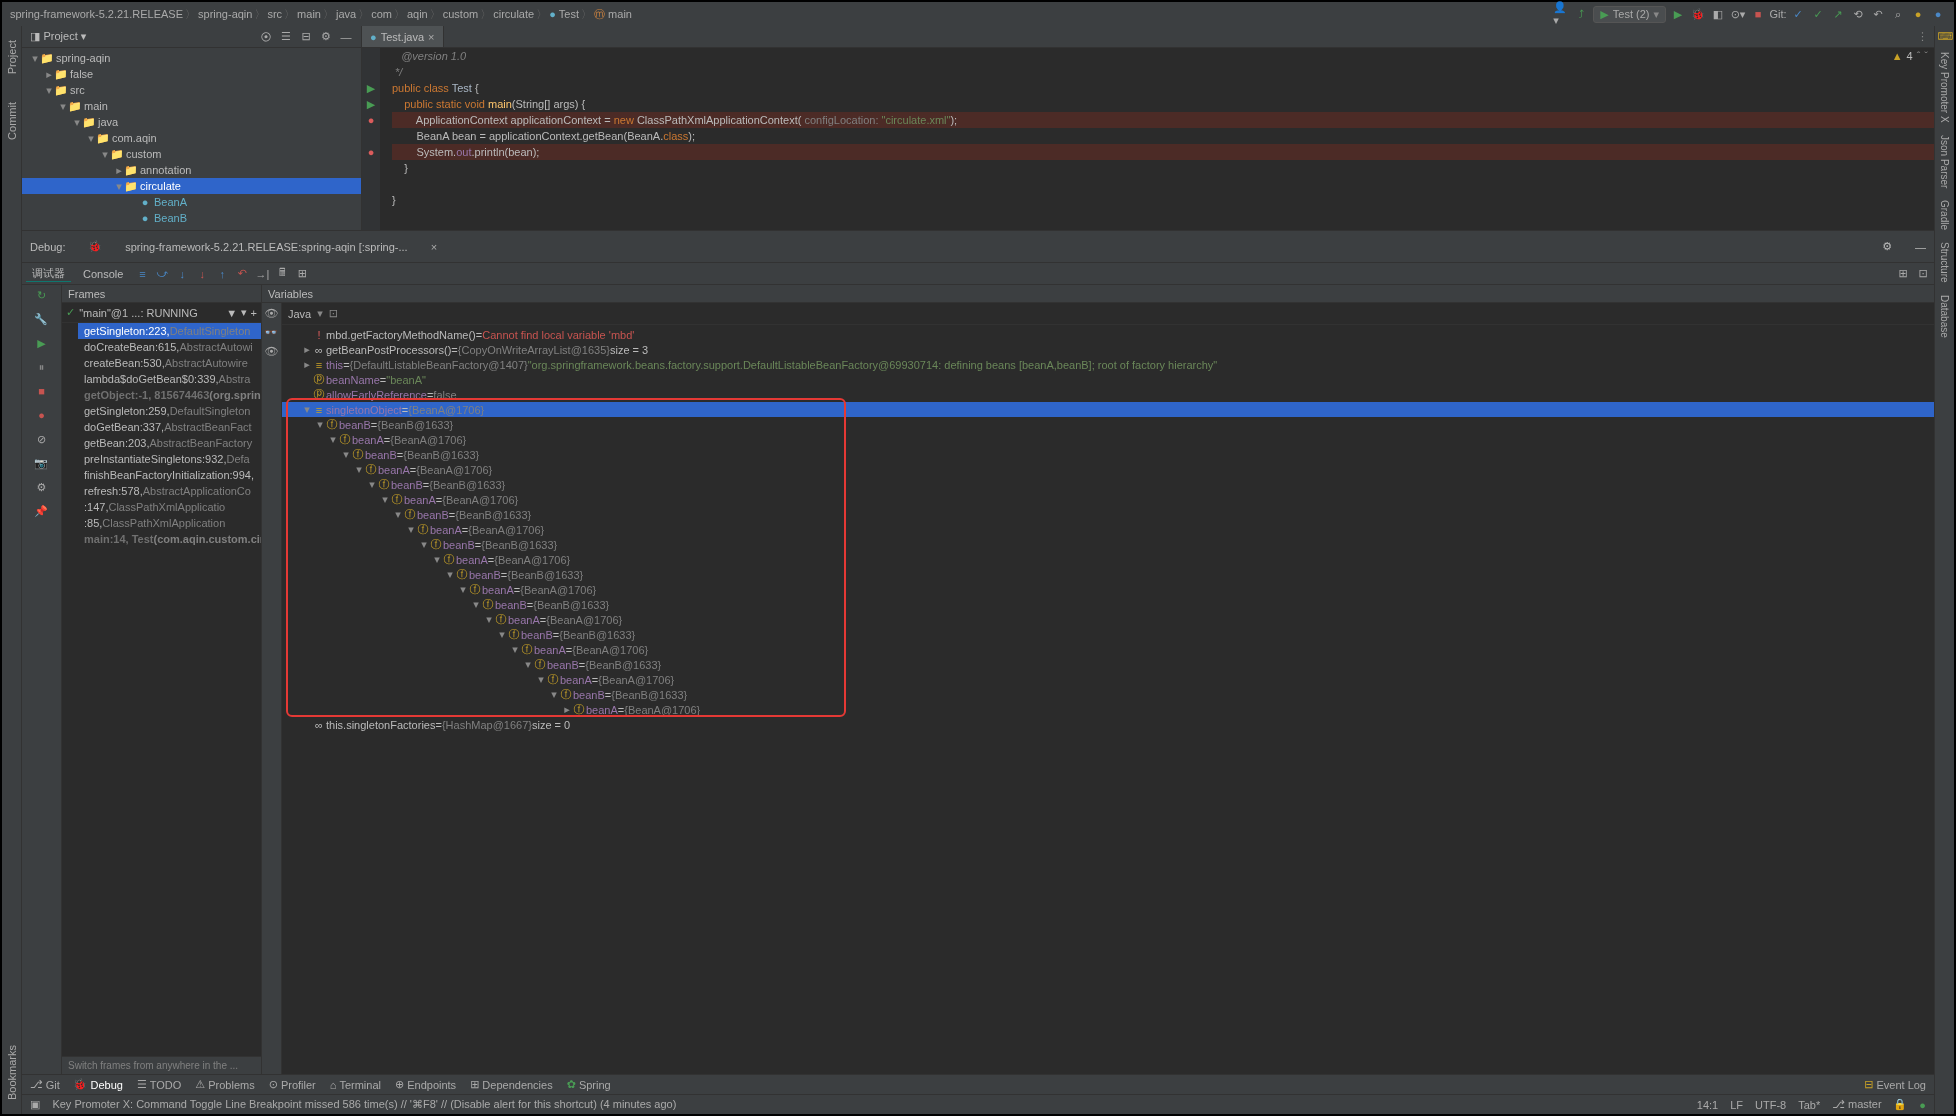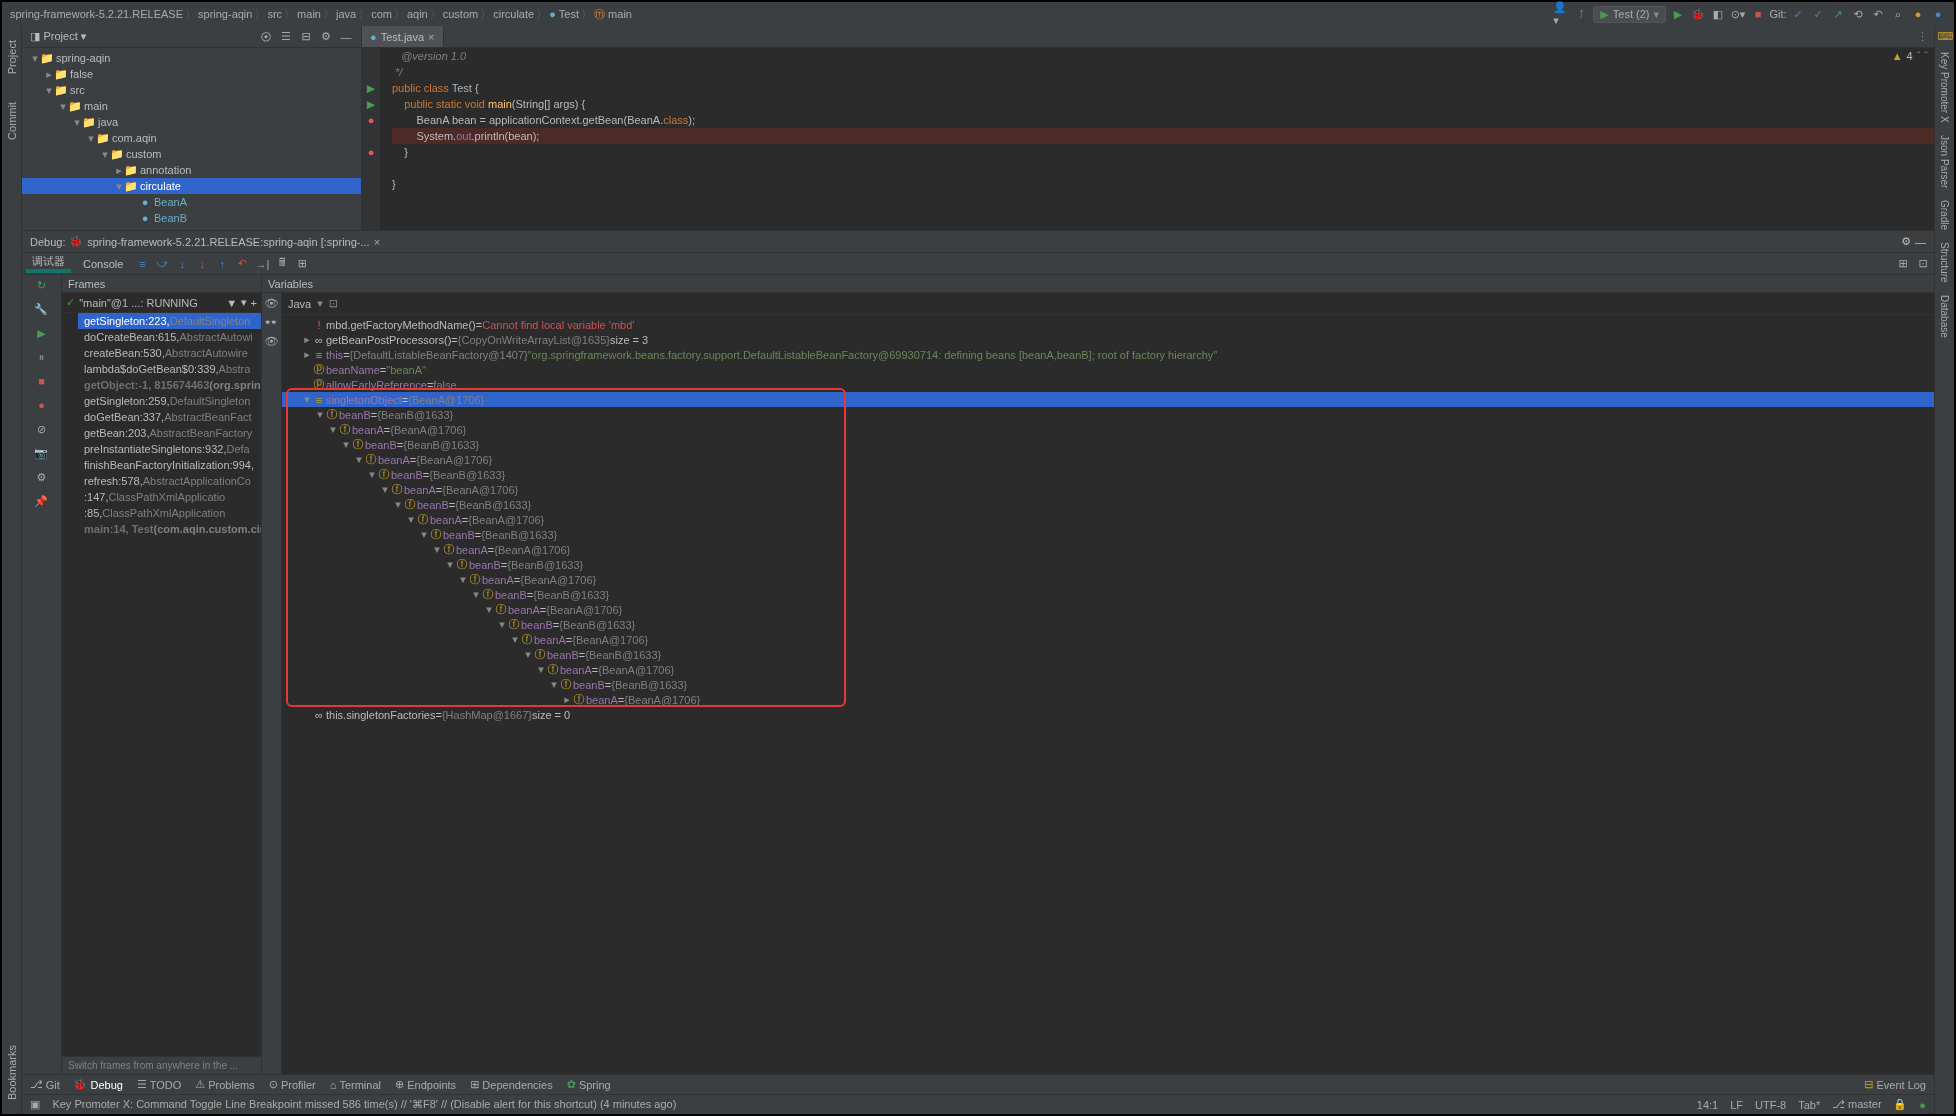--- a/index.html
+++ b/index.html
@@ -63,26 +63,26 @@
 .cmt { color: #808080; font-style: italic; }
 .fn { color: #ffc66d; }
 .typ { color: #a9b7c6; }
 .param { color: #808080; }
 .field { color: #9876aa; }
 .editor-status { position: absolute; top: 2px; right: 6px; display: flex; gap: 4px; align-items: center; font-size: 10px; }
 .editor-status .warn { color: #c9a227; }
 .editor-status .ct { color: #bbb; }
 
 
-.debug-tabbar { height: 22px; background: #3c3f41; display: flex; align-items: center; padding: 0 8px; gap: 4px; border-bottom: 1px solid #323232; justify-content: space-between; }
+.debug-tabbar { height: 32px; background: #3c3f41; display: flex; align-items: center; padding: 0 8px; gap: 23px; border-bottom: 1px solid #323232; justify-content: space-between; }
 .debug-tabbar .lbl { color: #bbb; }
 .debug-tabbar .spacer { flex: 1; }
 .debug-toolbar { height: 22px; background: #3c3f41; display: flex; align-items: center; padding: 0 4px; gap: 6px; border-bottom: 1px solid #323232; }
 .debug-toolbar .lbl-tab { padding: 0 6px; color: #bbb; }
-.debug-toolbar .lbl-tab.active { border-bottom: 4px solid #0f766e; }
+.debug-toolbar .lbl-tab.active { border-bottom: 1px solid #0f766e; }
 .debug-toolbar .tic { width: 14px; text-align: center; color: #aaa; }
 
 .debug-body { flex: 1; display: flex; min-height: 0; }
 .debug-left { width: 40px; background: #3c3f41; display: flex; flex-direction: column; align-items: center; padding-top: 4px; gap: 8px; border-right: 1px solid #323232; }
 .debug-left .dic { color: #aaa; width: 16px; height: 16px; text-align: center; }
 .debug-left .dic.green { color: #499c54; }
 .debug-left .dic.red { color: #c75450; }
 
 .frames-pane { width: 200px; background: #2b2b2b; display: flex; flex-direction: column; border-right: 1px solid #323232; }
 .pane-hdr { height: 18px; background: #3c3f41; padding: 0 6px; display: flex; align-items: center; color: #bbb; border-bottom: 1px solid #323232; }
@@ -272,20 +272,21 @@
                 <div></div>
                 <div></div>
                 <div></div>
                 <div></div>
               </div>
             <div class="code-lines" id="code-lines">
                 <div class="ln"><span class="cmt">   @version 1.0</span></div>
                 <div class="ln"><span class="cmt"> */</span></div>
                 <div class="ln"><span class="kw">public class </span><span class="typ">Test </span>{</div>
                 <div class="ln">    <span class="kw">public static void </span><span class="fn">main</span>(String[] args) {</div>
+                <div class="ln bp-line">        ApplicationContext applicationContext = <span class="kw">new </span>ClassPathXmlApplicationContext( <span class="param">configLocation:</span> <span class="str">"circulate.xml"</span>);</div>
                 <div class="ln">        BeanA bean = applicationContext.getBean(BeanA.<span class="kw">class</span>);</div>
                 <div class="ln bp-line">        System.<span class="field">out</span>.println(bean);</div>
                 <div class="ln">    }</div>
                 <div class="ln"></div>
                 <div class="ln">}</div>
                 <div class="ln"></div>
               </div>
             <div class="editor-status">
               <span class="warn">▲</span>
               <span class="ct">4</span>

